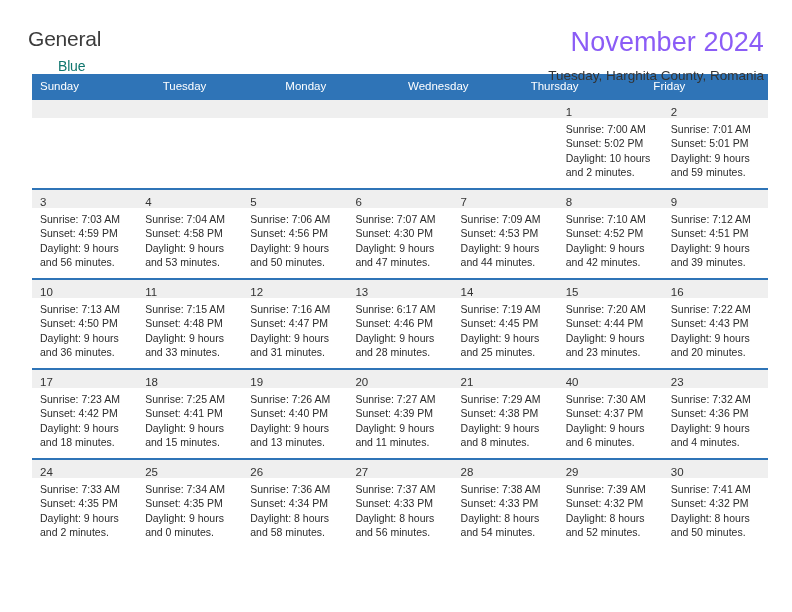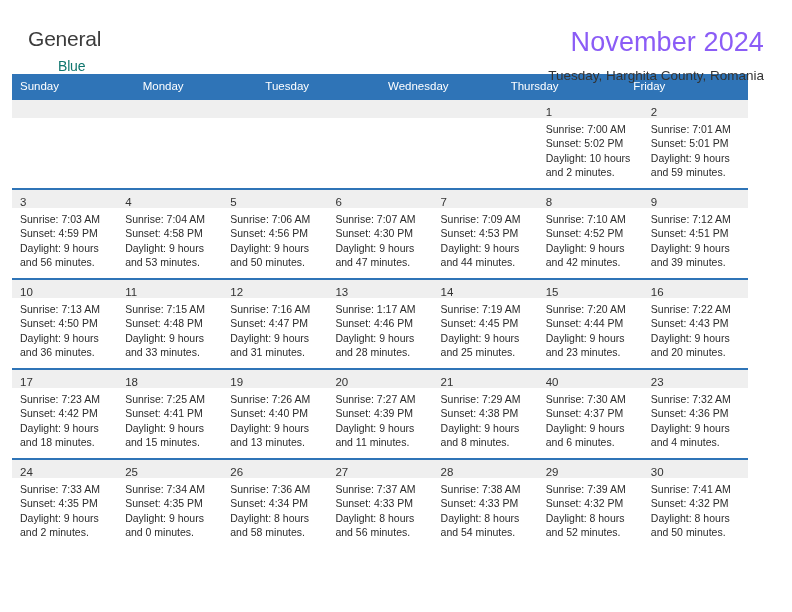--- a/index.html
+++ b/index.html
@@ -77,21 +77,21 @@
   }
   .cal-subtitle {
     font-size: 13.5px;
     color: #333333;
     line-height: 20px;
     margin-top: 8px;
   }
 
   
   .calendar {
-    margin: 0 12px;
+    margin: 0 32px;
     width: 736px;
   }
 
   .weekday-row {
     display: flex;
     background: #2e74b5;
     background: #2f74b7;
   }
   .weekday-cell {
     flex: 1 1 0;
@@ -158,22 +158,22 @@
     <div class="title-block">
       <div class="cal-title">November 2024</div>
       <div class="cal-subtitle">Tuesday, Harghita County, Romania</div>
     </div>
 
   </div>
 
   <div class="calendar">
     <div class="weekday-row" id="weekday-row">
         <div class="weekday-cell">Sunday</div>
+        <div class="weekday-cell">Tuesday</div>
         <div class="weekday-cell">Monday</div>
-        <div class="weekday-cell">Tuesday</div>
         <div class="weekday-cell">Wednesday</div>
         <div class="weekday-cell">Thursday</div>
         <div class="weekday-cell">Friday</div>
       </div>
     <div id="weeks-container">
         <div class="week-row">
           <div class="day-cell empty">
             <div class="day-num-band"><span class="day-num"></span></div>
             <div class="day-body"></div>
           </div>
@@ -301,21 +301,21 @@
             <div class="day-body">
               <div class="day-line">Sunrise: 7:16 AM</div>
               <div class="day-line">Sunset: 4:47 PM</div>
               <div class="day-line">Daylight: 9 hours</div>
               <div class="day-line">and 31 minutes.</div>
             </div>
           </div>
           <div class="day-cell">
             <div class="day-num-band"><span class="day-num">13</span></div>
             <div class="day-body">
-              <div class="day-line">Sunrise: 1:17 AM</div>
+              <div class="day-line">Sunrise: 6:17 AM</div>
               <div class="day-line">Sunset: 4:46 PM</div>
               <div class="day-line">Daylight: 9 hours</div>
               <div class="day-line">and 28 minutes.</div>
             </div>
           </div>
           <div class="day-cell">
             <div class="day-num-band"><span class="day-num">14</span></div>
             <div class="day-body">
               <div class="day-line">Sunrise: 7:19 AM</div>
               <div class="day-line">Sunset: 4:45 PM</div>

